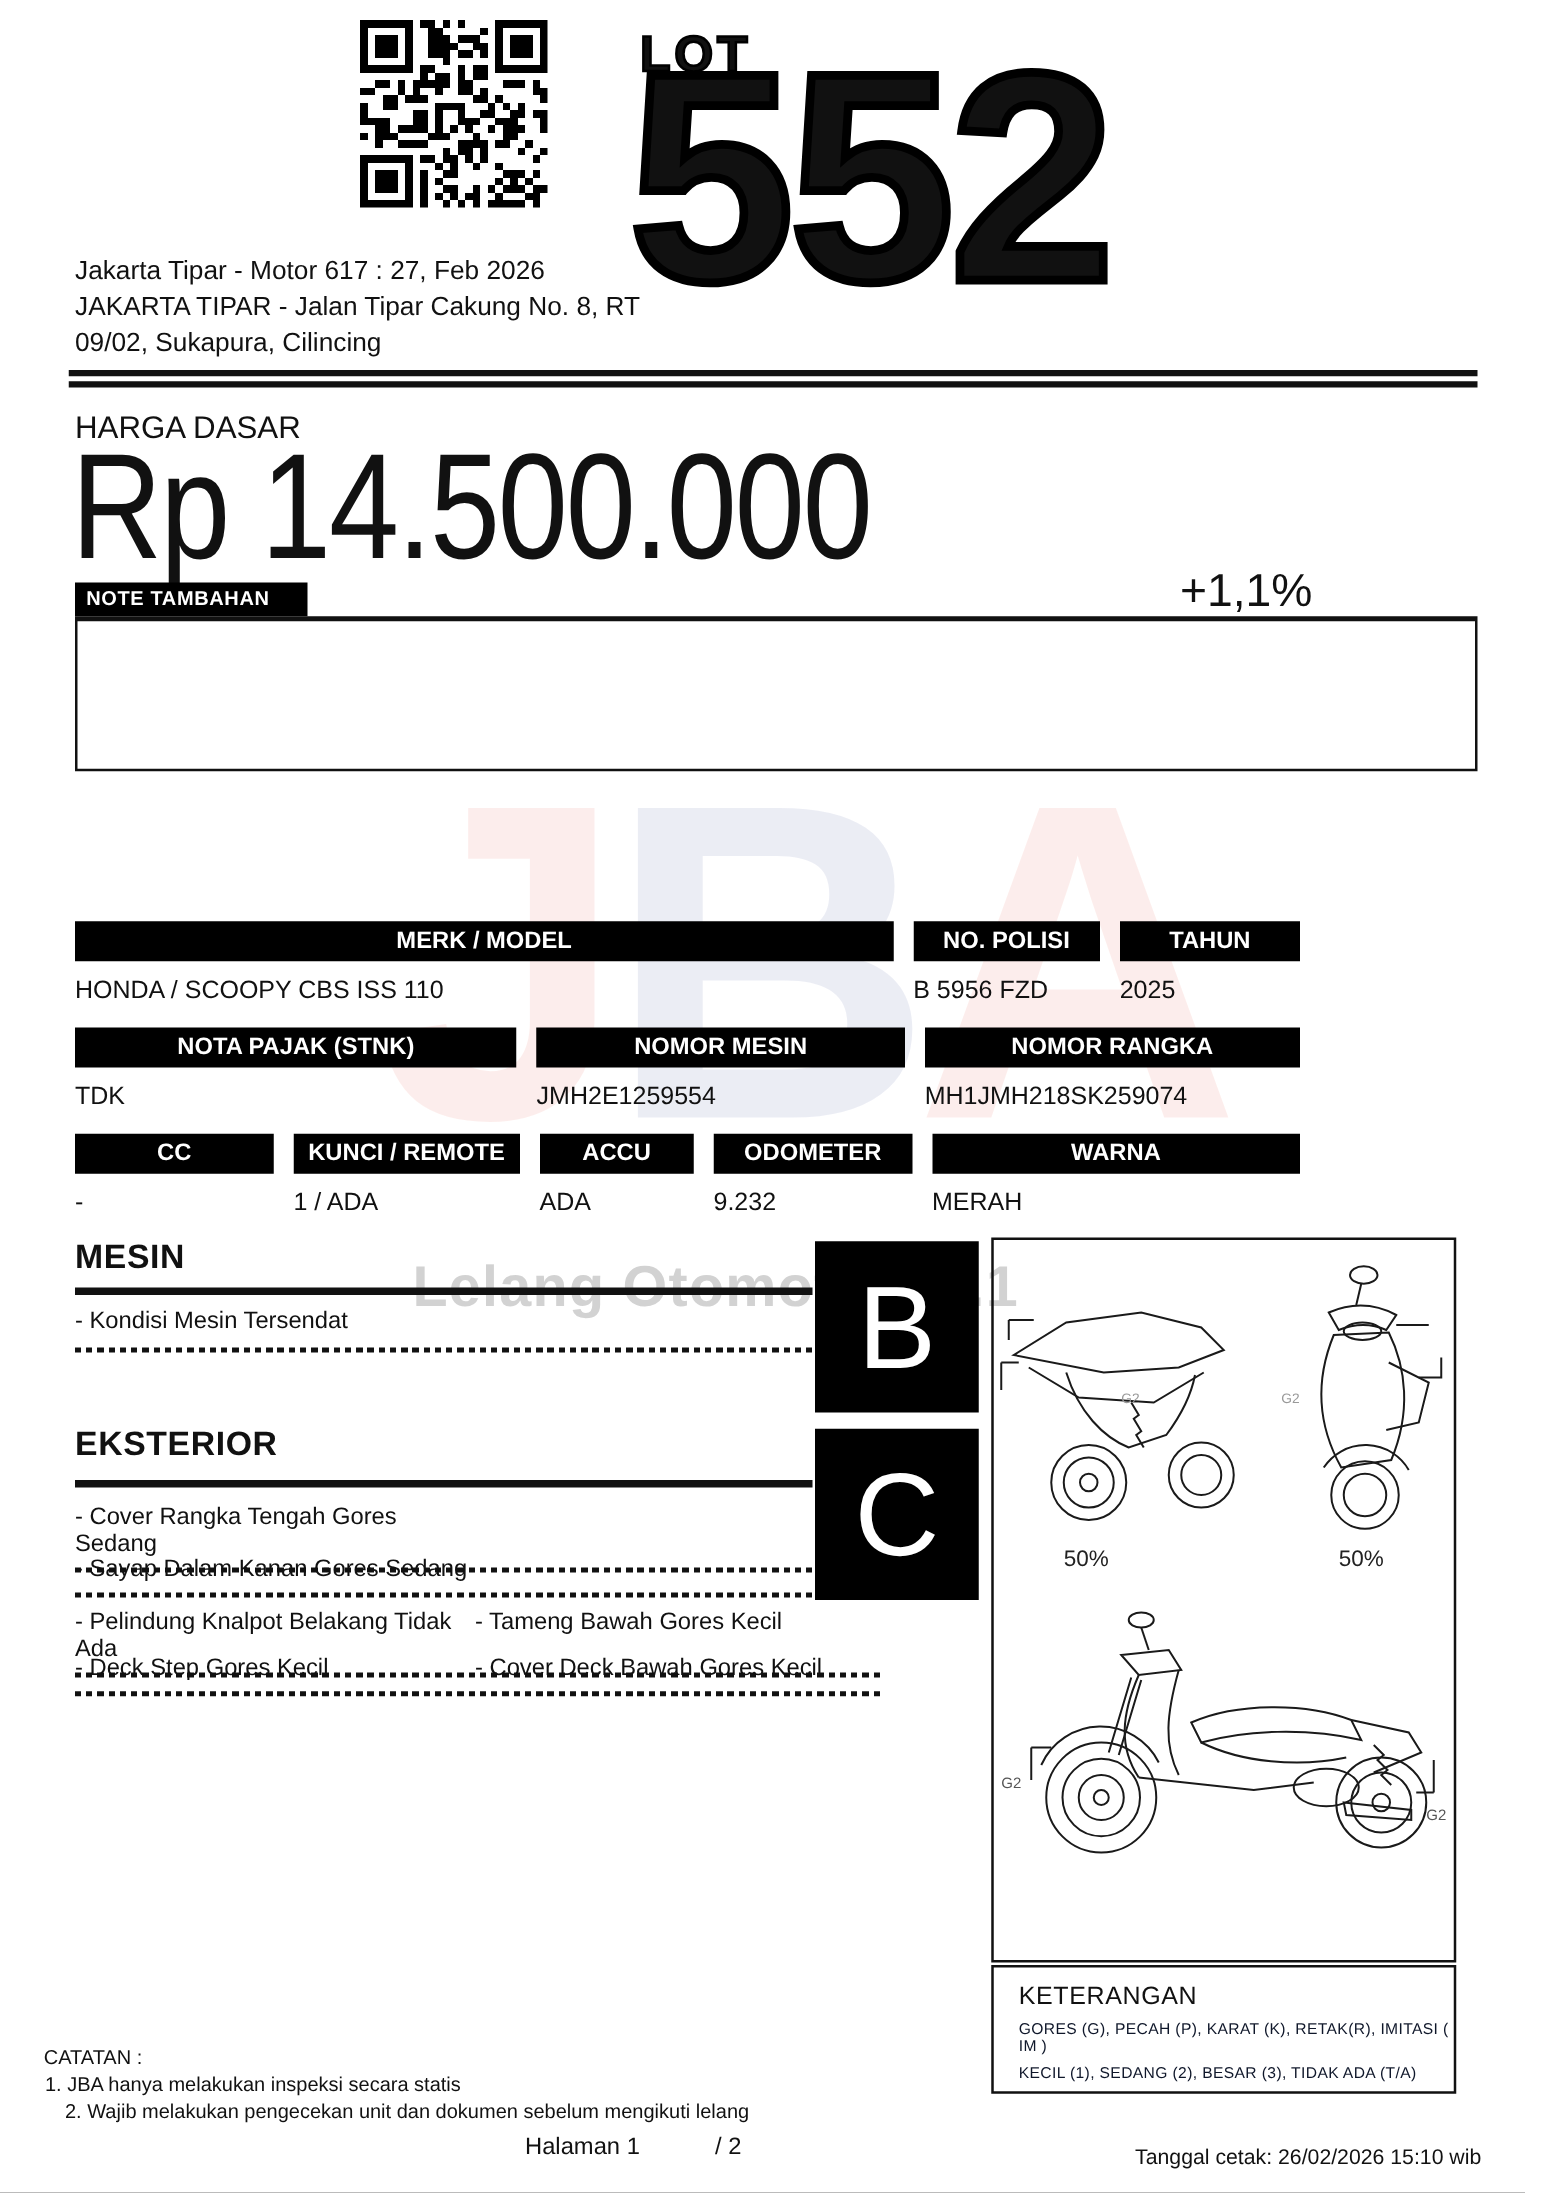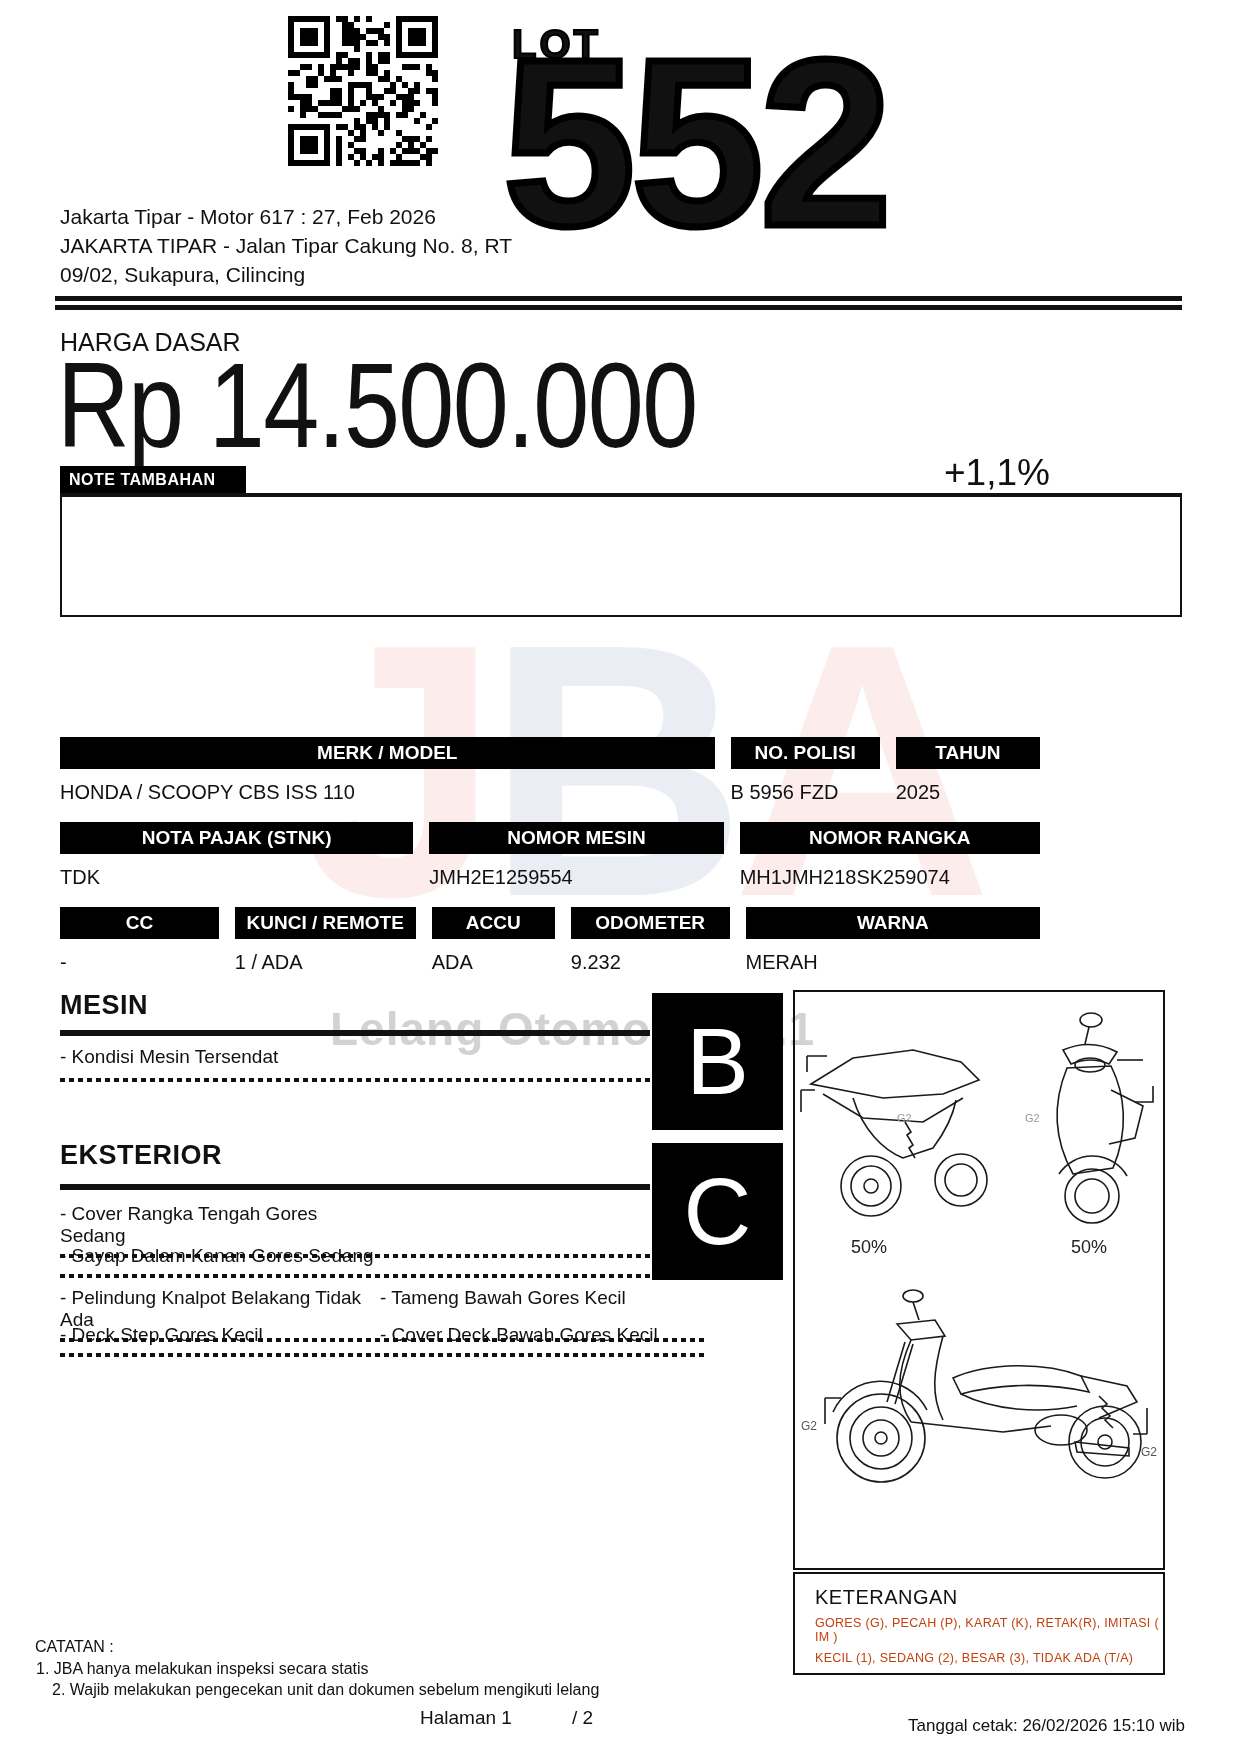--- a/index.html
+++ b/index.html
@@ -48,21 +48,21 @@
   .ext-row .dotline{margin-top:7px;}
   .grade{position:absolute;left:652px;width:131px;height:137px;background:#000;color:#fff;
     font-size:94px;text-align:center;line-height:137px;}
   
   .diagram-box{position:absolute;left:793px;top:990px;width:372px;height:580px;
     border:2px solid #111;box-sizing:border-box;}
   .pct{position:absolute;top:245px;font-size:18px;color:#222;}
   .ket-box{position:absolute;left:793px;top:1572px;width:372px;height:103px;
     border:2px solid #111;box-sizing:border-box;padding:12px 0 0 20px;}
   .ket-title{font-size:20px;font-weight:400;letter-spacing:.5px;}
-  .ket-line{font-size:12.5px;color:#c2410c;margin-top:7px;letter-spacing:.3px;}
+  .ket-line{font-size:12.5px;color:#0f172a;margin-top:7px;letter-spacing:.3px;}
   
   .foot{font-size:16px;}
   .page-label{position:absolute;left:420px;top:1707px;font-size:19px;}
   .page-total{position:absolute;left:572px;top:1707px;font-size:19px;}
   .printed{position:absolute;right:55px;top:1716px;font-size:17px;}
   svg text{font-family:"Liberation Sans","DejaVu Sans",sans-serif;}
 </style>
 </head>
 <body>
 

